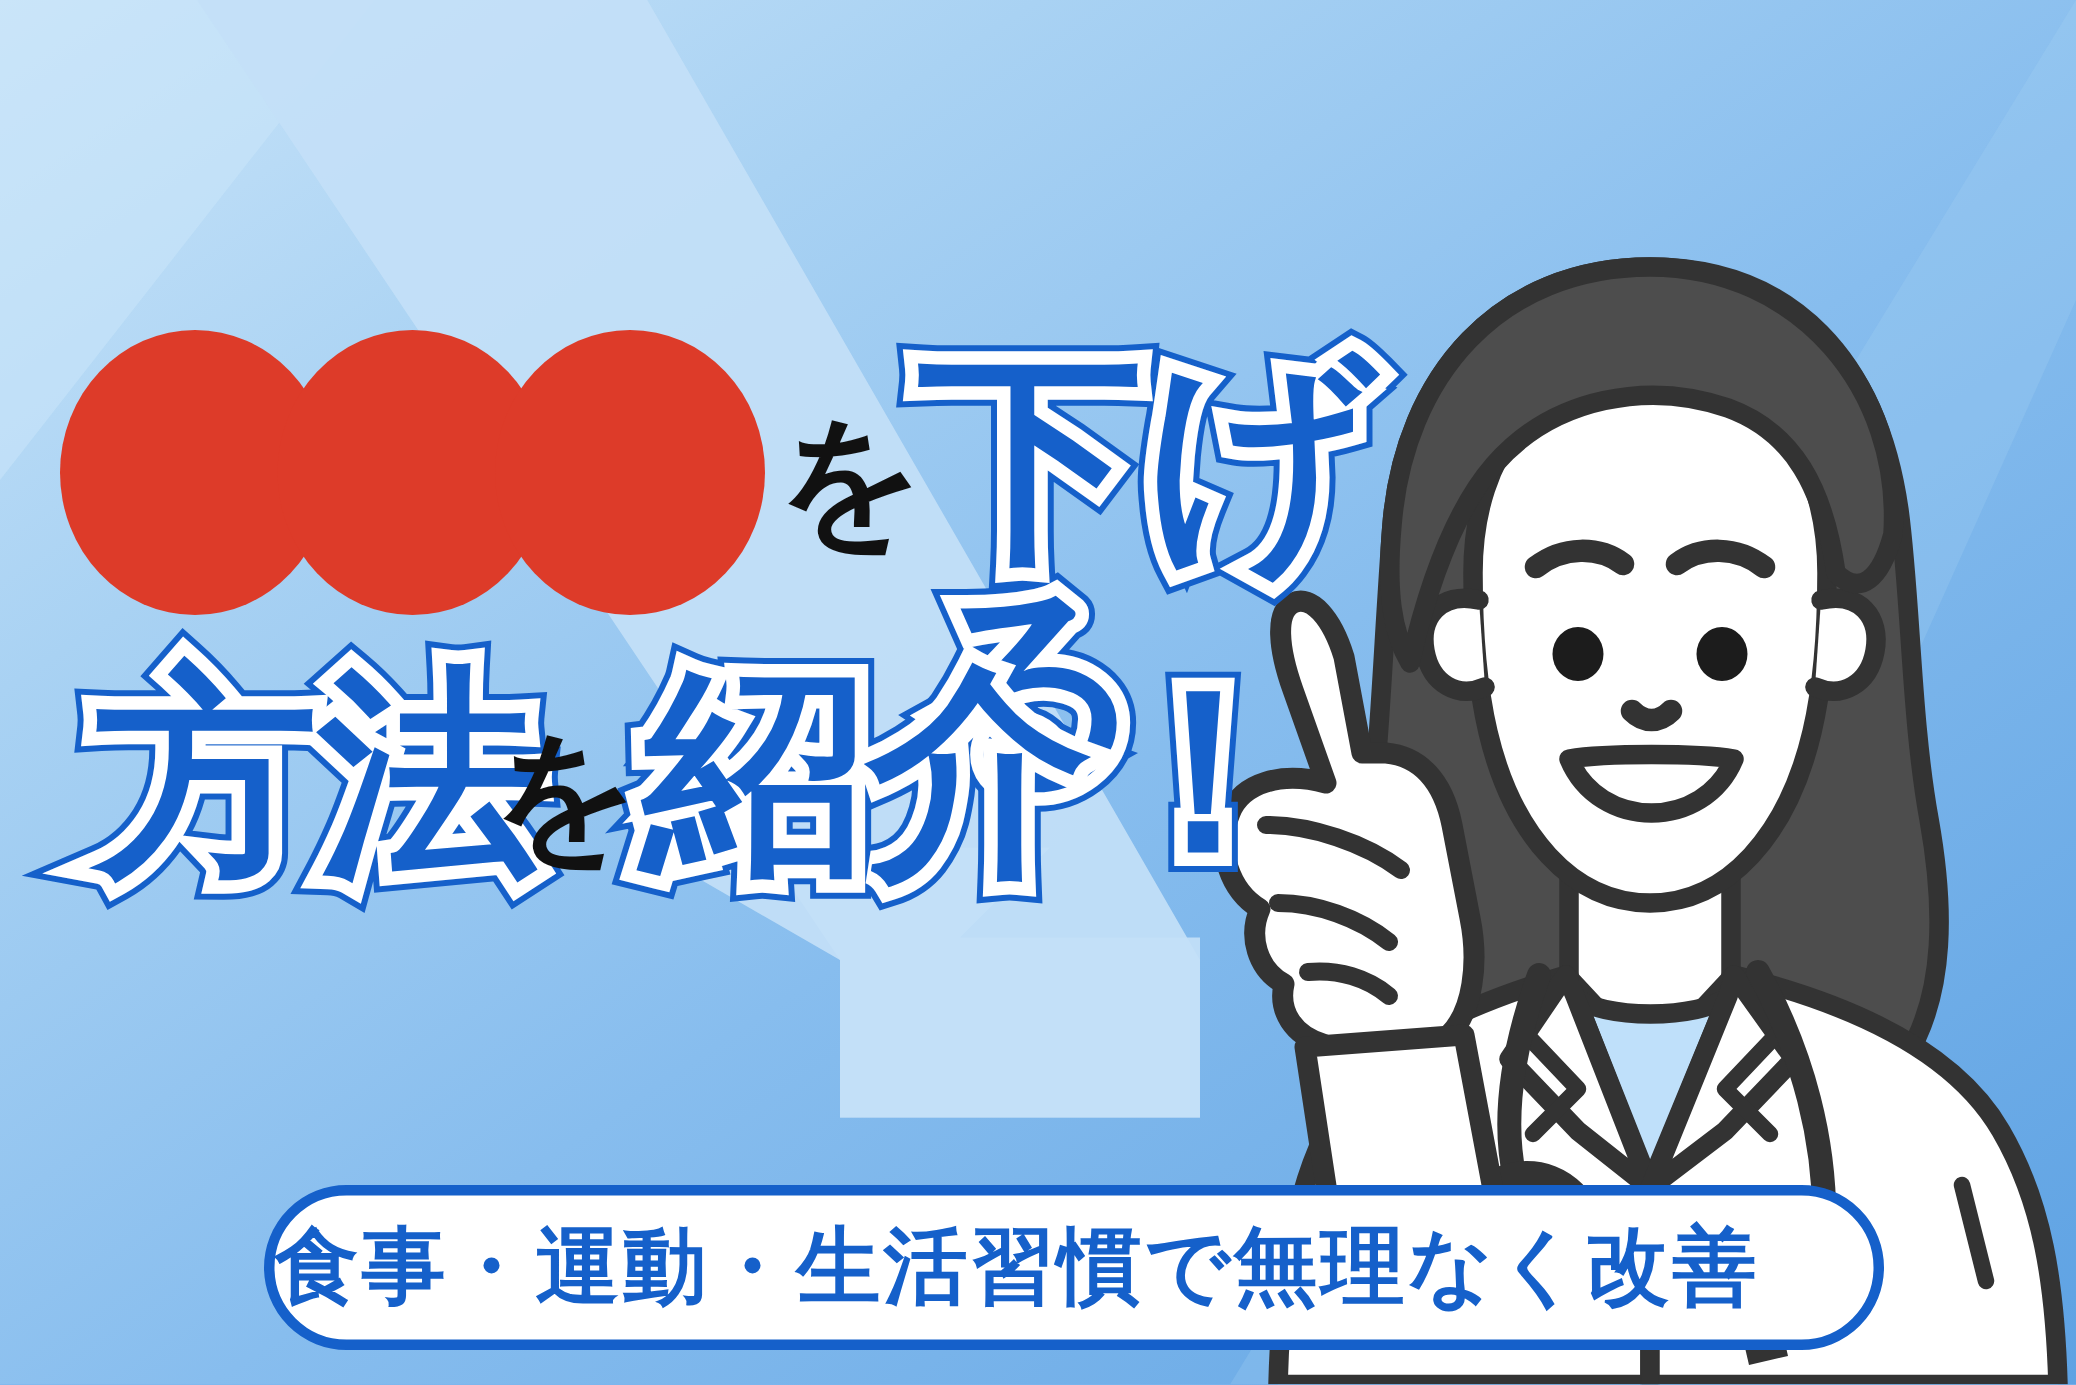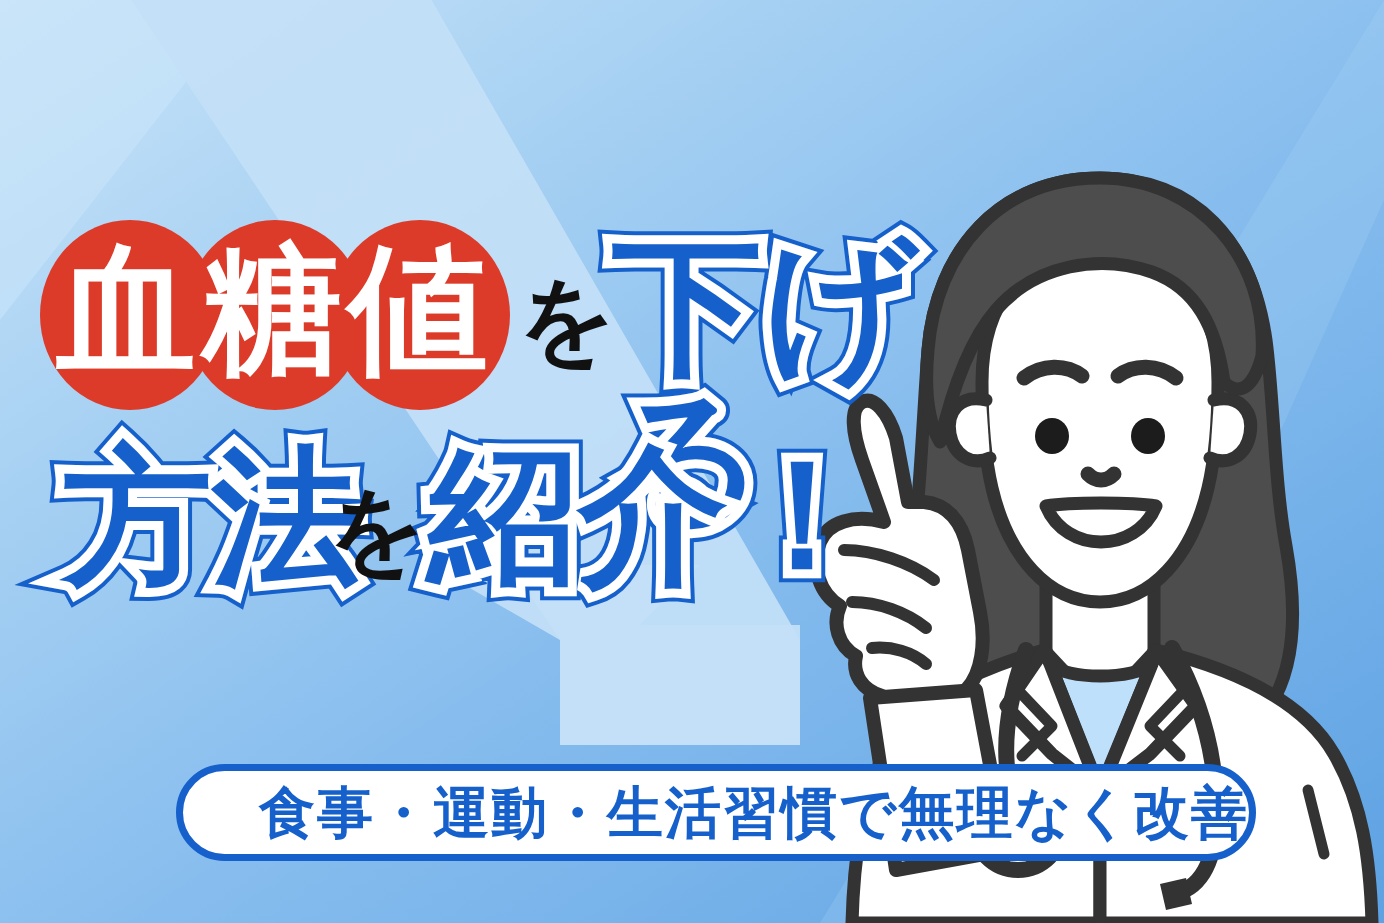--- a/index.html
+++ b/index.html
@@ -73,23 +73,23 @@
     position:absolute;left:428px;top:244px;
     font-size:150px;letter-spacing:0px;color:transparent;z-index:2;
     -webkit-text-stroke:26px #1560ca;
   }
 
   
   .doctor{position:absolute;left:800px;top:150px;width:584px;height:773px;}
 
   
   .pill{
-    position:absolute;left:176px;top:764px;width:1080px;height:97px;
+    position:absolute;left:176px;top:790px;width:1080px;height:110px;
     background:#ffffff;border:7px solid #1560ca;border-radius:60px;
-    display:flex;align-items:center;justify-content:flex-end;z-index:20;
+    display:flex;align-items:center;justify-content:flex-start;z-index:20;
     box-sizing:border-box;
   }
   .pill-text{
     font-family:"DejaVu Sans","Liberation Sans",sans-serif;
     font-weight:700;font-size:56px;letter-spacing:2px;color:#1560ca;
     white-space:nowrap;line-height:1;
   }
 </style>
 </head>
 <body>
@@ -118,21 +118,20 @@
   </svg>
 
   <div class="headline">
 
     <div class="red-blobs">
       <span class="blob b1"></span>
       <span class="blob b2"></span>
       <span class="blob b3"></span>
     </div>
 
-    <div class="jp t-red-text">血糖値</div>
     <div class="jp t-wo-1">を</div>
     <div class="jp t-blue-1-edge">下げる</div>
     <div class="jp t-blue-1">下げる</div>
 
     <div class="jp t-blue-2-edge">方法</div>
     <div class="jp t-blue-2">方法</div>
     <div class="jp t-wo-2">を</div>
     <div class="jp t-blue-3-edge">紹介！</div>
     <div class="jp t-blue-3">紹介！</div>
   </div>

